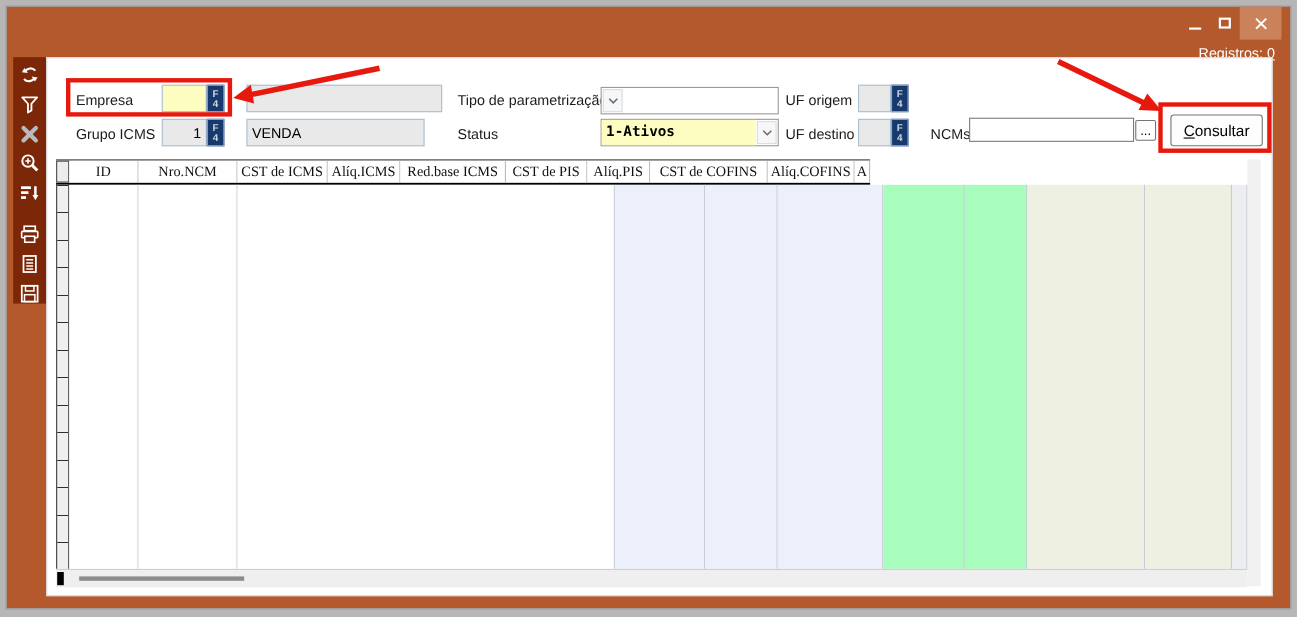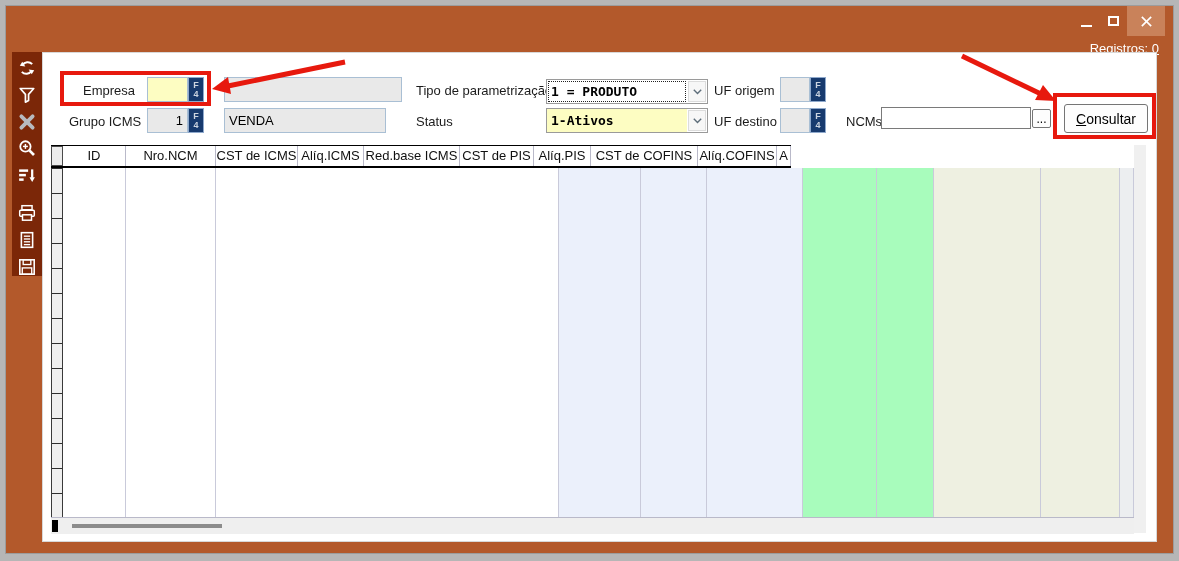--- a/index.html
+++ b/index.html
@@ -39,21 +39,21 @@
   .combo.focus .combo-val { outline:1px dotted #222; outline-offset:-2px; }
   .combo-val.yellow { background:#fdfdc2; }
   .combo-btn { width:18px; margin:1px; background:#f7f7f7; border:1px solid #dcdcdc;
                display:flex; align-items:center; justify-content:center; }
   .input { position:absolute; border:1px solid #7a7a7a; background:#fff; font-size:13px;
            padding:0 3px; }
   .btn { position:absolute; background:#fdfdfd; border:1px solid #757575; border-radius:3px;
          font-size:14px; color:#000; display:flex; align-items:center; justify-content:center; }
   .btn.small { border-radius:2px; font-size:12px; }
   .grid-header { position:absolute; left:8px; top:92px; display:flex;
-                 border-top:1px solid #000; border-bottom:2px solid #000; }
+                 border-top:1px solid #000; border-bottom:2px solid #000;font-family:Liberation Serif, serif; }
   .gh-sel { width:12px; height:20px; background:#ececec; border:1px solid #4a4a4a; }
   .gh-cell { height:20px; line-height:20px; text-align:center; font-size:13px; color:#101010;
              background:#fff; border-right:1px solid #b9b9c9; overflow:hidden;
              white-space:nowrap; }
   .grid-body { position:absolute; left:8px; top:115px; height:350px; display:flex;
                border-bottom:1px solid #b9b9c9; }
   .gb-sel { width:12px; height:100%;
             background:repeating-linear-gradient(to bottom,#2e2e2e 0 1px,#efefef 1px 25px);
             border-left:1px solid #3a3a3a; border-right:1px solid #3a3a3a; }
   .gb-col { height:100%; border-right:1px solid #c9cada; }
@@ -146,31 +146,30 @@
       <svg width="18" height="18" viewBox="0 0 16 16">
         <rect x="1.6" y="1.6" width="12.8" height="12.8" stroke="#fff" stroke-width="1.4" fill="none"></rect>
         <rect x="4.6" y="1.6" width="6.8" height="4.2" stroke="#fff" stroke-width="1.2" fill="none"></rect>
         <rect x="3.8" y="8.8" width="8.4" height="5.6" stroke="#fff" stroke-width="1.2" fill="none"></rect>
       </svg>
     </div>
   </div>
 
   <div class="panel">
 
-    <div class="lbl" style="left:26px; top:30px;margin-left:14px;">Empresa</div>
+    <div class="lbl" style="left:26px; top:30px;">Empresa</div>
     <div class="field yellow" style="left:104px; top:24px; width:41px; height:25px;"></div>
     <div class="f4" style="left:145px; top:24px;">
       <span>F</span>
         <span>4</span>
     </div>
     <div class="field" style="left:181px; top:24px; width:178px; height:25px;"></div>
 
     <div class="lbl" style="left:373px; top:30px;">Tipo de parametrização</div>
     <div class="combo focus" style="left:503px; top:26px; width:162px;">
-      <div class="combo-val">1 = PRODUTO</div>
       <div class="combo-btn">
         <svg width="9" height="6" viewBox="0 0 9 6">
           <polyline points="0.8,0.8 4.5,4.5 8.2,0.8" stroke="#5d6d7a" stroke-width="1.4" fill="none"></polyline>
         </svg>
       </div>
     </div>
 
     <div class="lbl" style="left:671px; top:30px;">UF origem</div>
     <div class="field" style="left:737px; top:24px; width:30px; height:25px;"></div>
     <div class="f4" style="left:767px; top:24px;">

